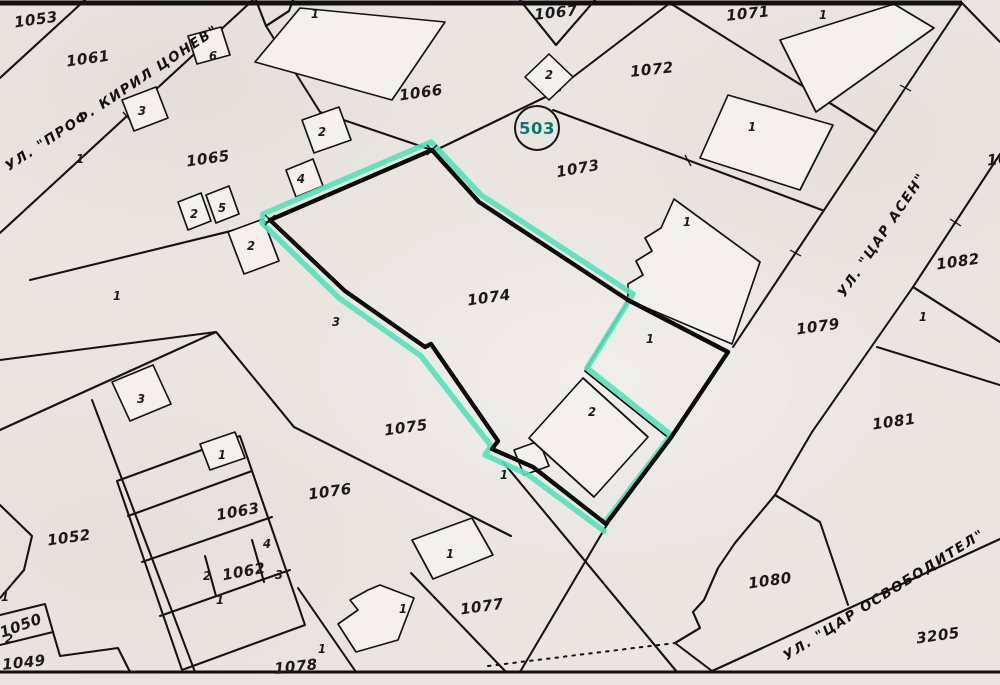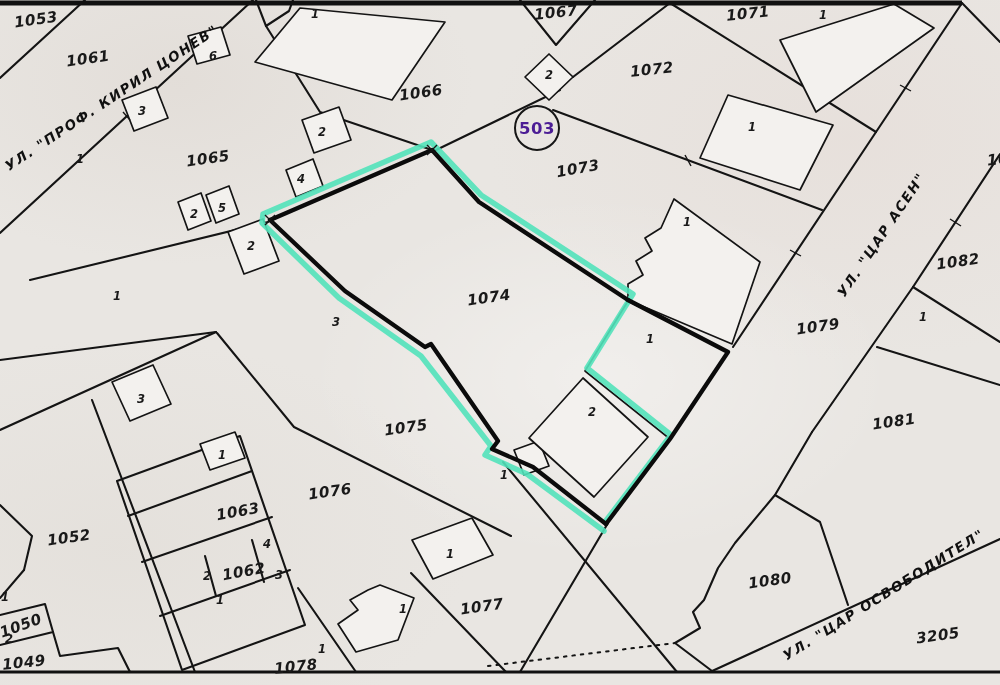--- a/index.html
+++ b/index.html
@@ -27,21 +27,21 @@
   .bnum{
     font-size:11.5px;font-weight:bold;font-style:italic;color:#191919;
   }
   .street{
     font-size:13.5px;font-weight:bold;font-style:italic;letter-spacing:1.6px;color:#101010;
   }
   .badge{
     position:absolute;left:514px;top:105px;width:42px;height:42px;
     border:2.6px solid #161616;border-radius:50%;
     display:flex;align-items:center;justify-content:center;
-    font-weight:bold;font-size:16.5px;color:#4c1d95;letter-spacing:.5px;
+    font-weight:bold;font-size:16.5px;color:#0f766e;letter-spacing:.5px;
     background:transparent;
   }
 </style>
 </head>
 <body>
 
 <div class="map">
 
   <svg class="linework" width="1000" height="685" viewBox="0 0 1000 685">
 

